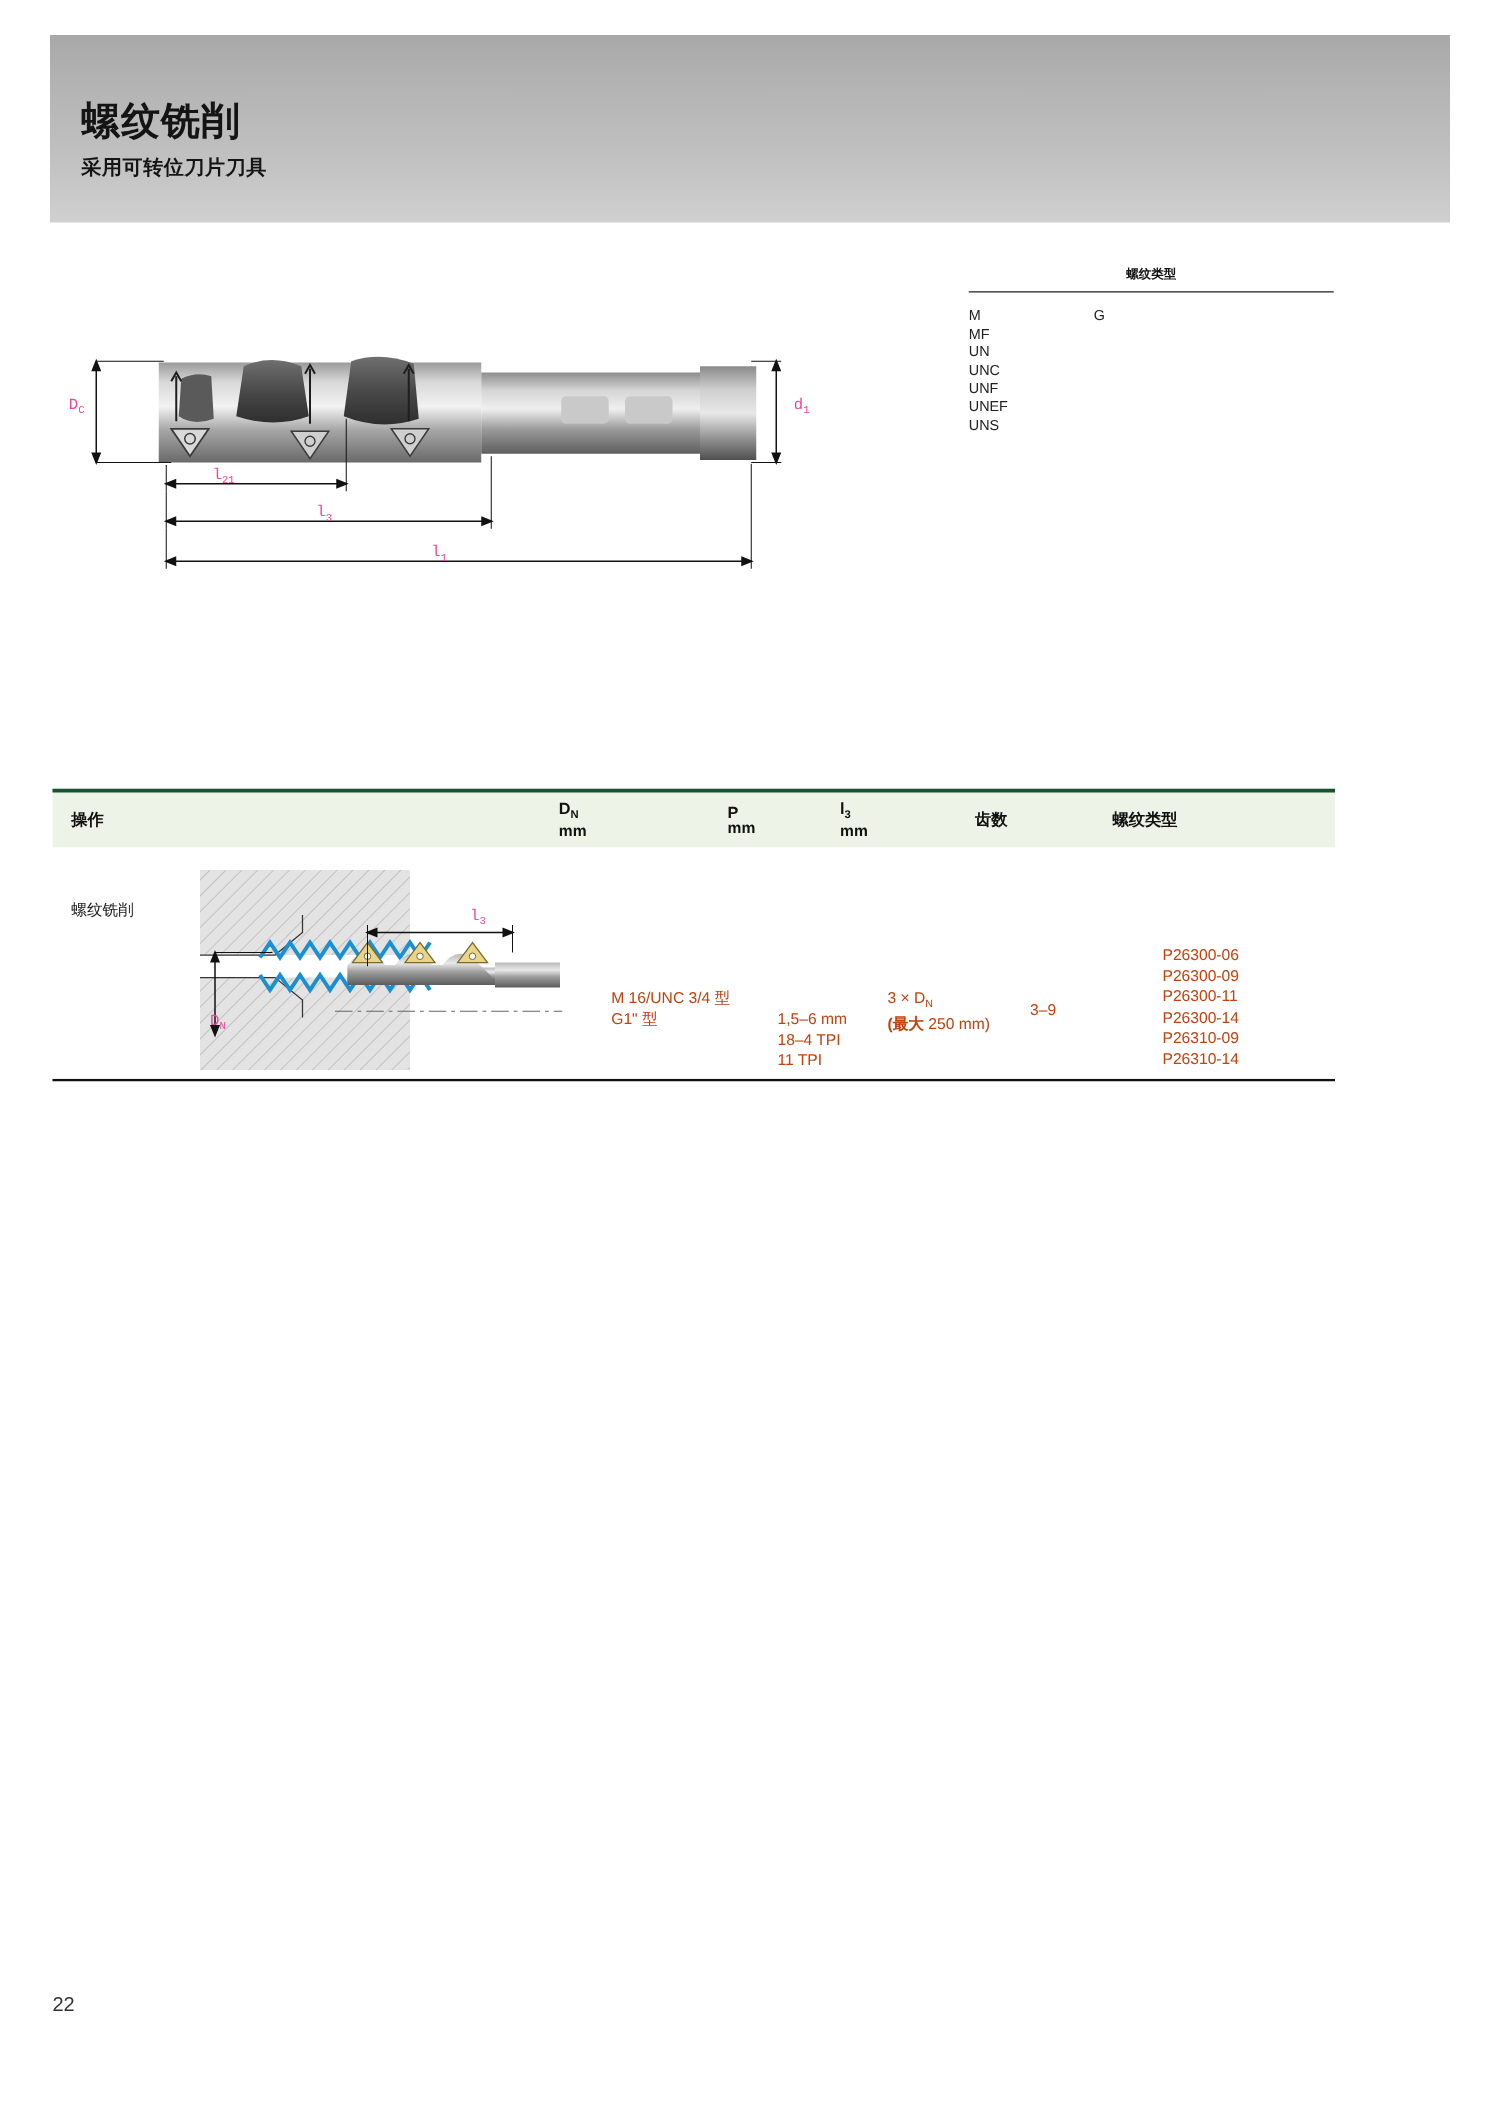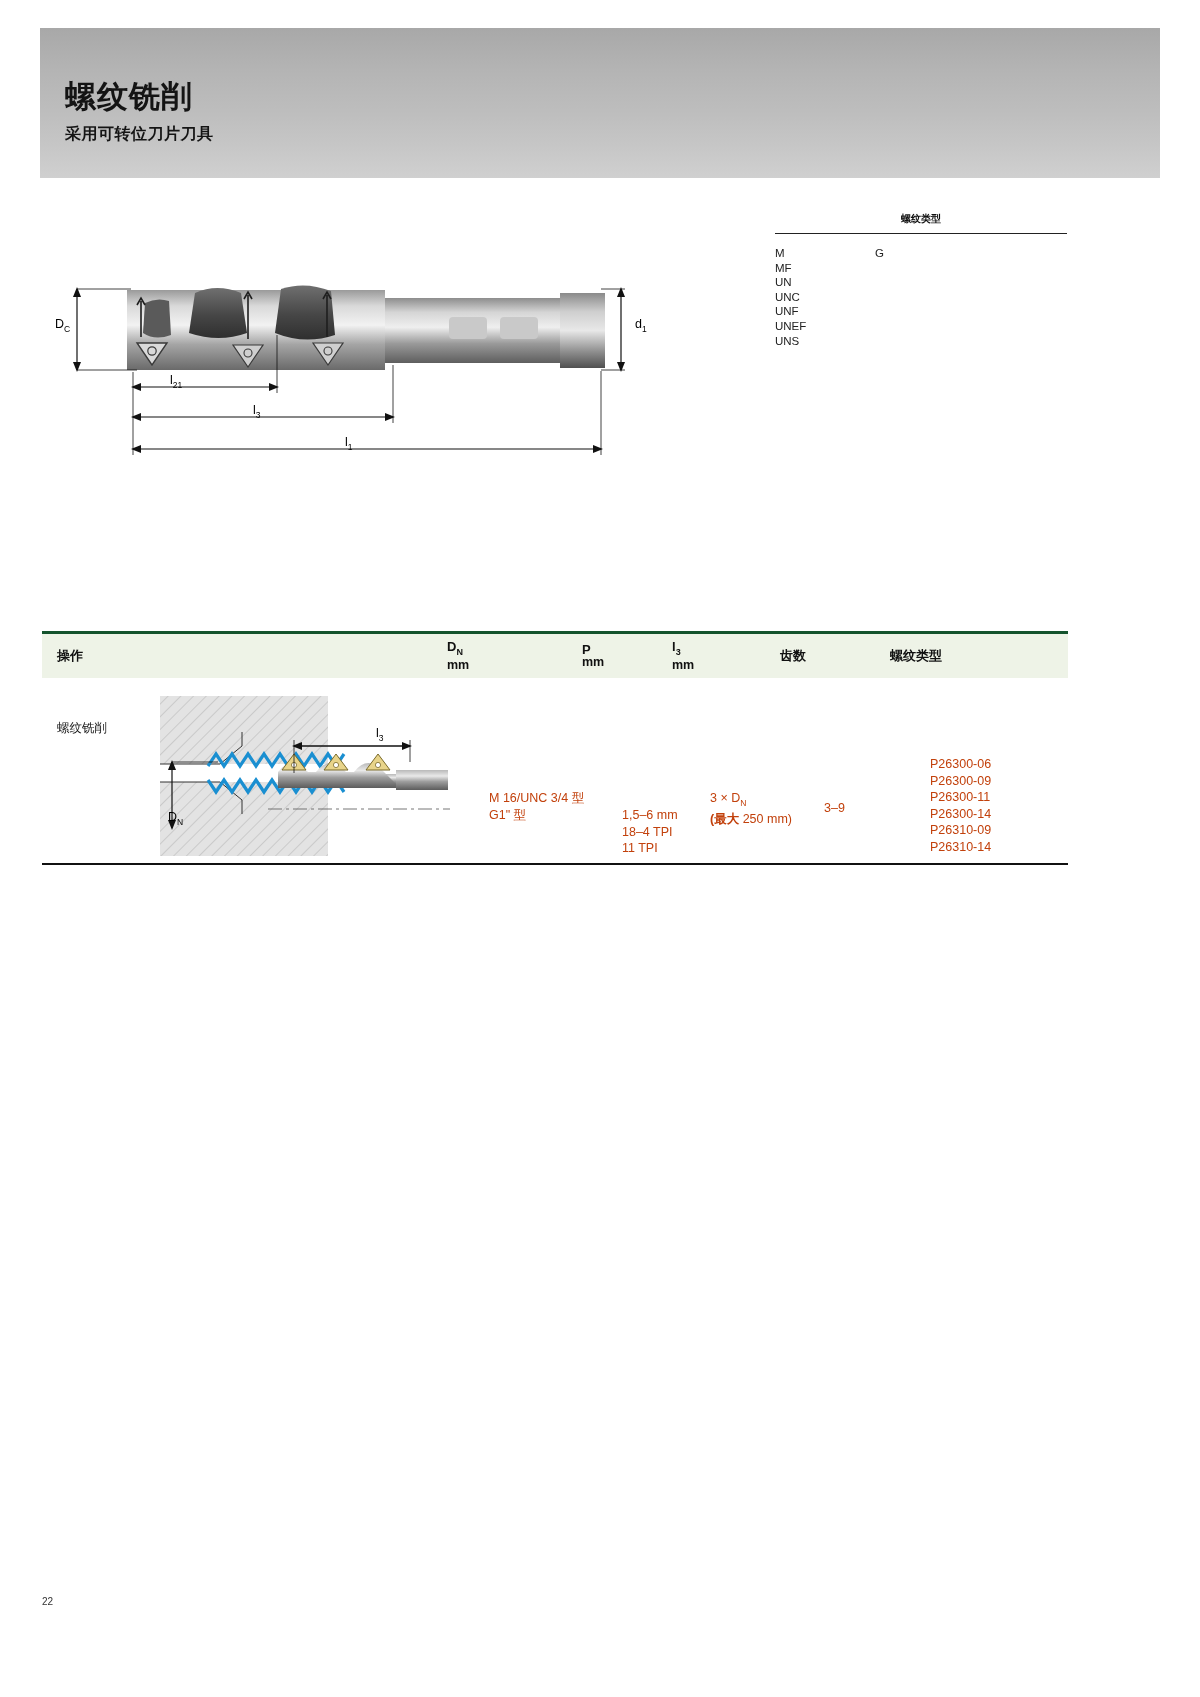--- a/index.html
+++ b/index.html
@@ -35,21 +35,21 @@
   .thread-title { font-size:10px; font-weight:bold; color:#111; padding-bottom:7px;text-align:center; }
   .thread-rule { border-top:1.6px solid #222; width:292px; margin-bottom:12px; }
   .thread-cols { display:flex; }
   .thread-col { font-size:11.5px; line-height:14.6px; color:#222; }
   .thread-col.c1 { width:100px; }
   .thread-col.c2 { width:96px; }
   .thread-col.c3 { width:60px; }
 
   
   .tool-drawing { position:absolute; left:45px; top:265px; width:620px; height:215px; }
-  .dim-label { position:absolute; font-size:12.5px; color:#000000; font-family:Liberation Sans, sans-serif; }
+  .dim-label { position:absolute; font-size:12.5px; color:#ec4899; font-family:Liberation Mono, monospace; }
   .dim-label sub { font-size:8.5px; }
 
   
   .spec-table { position:absolute; left:42px; top:631px; width:1026px; }
   .spec-head {
     display:flex; background:#eef3e7; height:47px; align-items:center;
     border-top:3px solid #14532d;
   }
   .spec-head .cell { font-size:13px; font-weight:bold; color:#111; line-height:13.5px; }
   .spec-head .cell .unit { font-weight:bold; font-size:12.5px; display:block; }
@@ -72,21 +72,21 @@
   .val-l3  { position:absolute; left:668px; top:112px; }
   .val-teeth { position:absolute; left:782px; top:122px; }
   .val-insert{ position:absolute; left:888px; top:78px; line-height:16.5px; }
 
   .spec-rule-bottom { border-top:2.2px solid #111; width:1026px; }
 
   
   .xsec { position:absolute; left:118px; top:0px; width:290px; height:185px; }
 
   
-  .pageno { position:absolute; left:42px; top:1596px; font-size:10px; color:#333; }
+  .pageno { position:absolute; left:42px; top:1596px; font-size:16px; color:#333; }
 </style>
 </head>
 <body>
 
 <div class="banner">
   <div class="banner-title">螺纹铣削</div>
   <div class="banner-sub">采用可转位刀片刀具</div>
 </div>
 
 <div class="thread-box">

